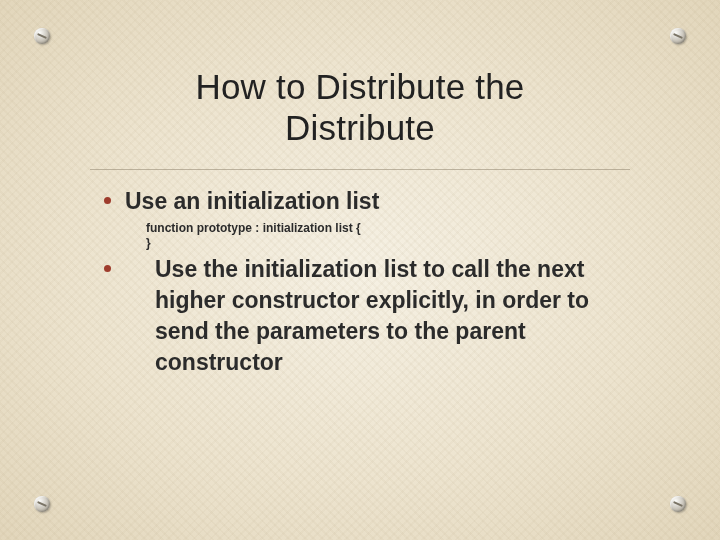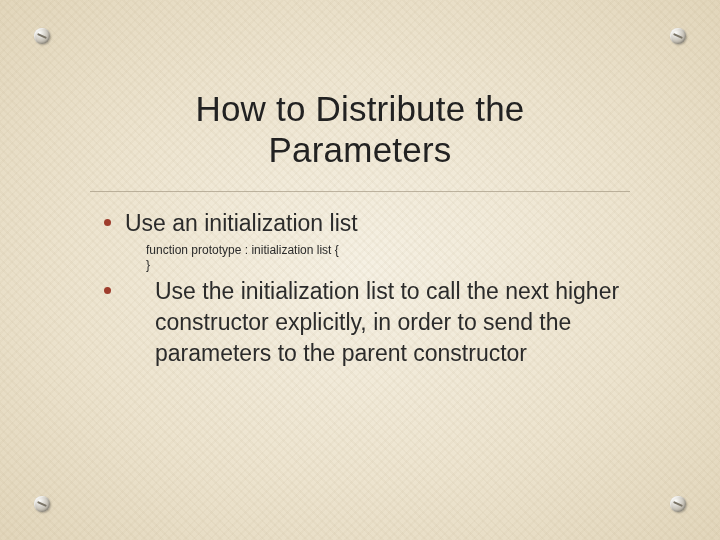--- a/index.html
+++ b/index.html
@@ -48,32 +48,33 @@
   .screw.tl { top: 28px; left: 34px; }
   .screw.tr { top: 28px; right: 34px; }
   .screw.bl { bottom: 28px; left: 34px; }
   .screw.br { bottom: 28px; right: 34px; }
 
   .title {
     text-align: center;
     font-size: 35px;
     font-weight: 400;
     line-height: 1.18;
-    padding-top: 88px;
+    padding-top: 66px;
     letter-spacing: .2px;
     color: #222;
   }
   .rule {
     margin: 20px 90px 0 90px;
     border: 0;
     border-top: 1.5px solid #9a8e78;
     opacity: .6;
   }
   .content {
     margin: 16px 90px 16px 104px;
+    font-weight: bold;
   }
   .bullet {
     display: flex;
     align-items: flex-start;
     gap: 14px;
     margin-top: 4px;
   }
   .dot {
     flex: 0 0 auto;
     width: 7px;
@@ -101,21 +102,21 @@
 
 <div class="slide">
 
   <div class="screw tl"></div>
   <div class="screw tr"></div>
   <div class="screw bl"></div>
   <div class="screw br"></div>
 
   <div class="title">
     <span>How to Distribute the</span><br>
-    <span>Parameters</span>
+    <span>Distribute</span>
   </div>
 
   <hr class="rule">
 
   <div class="content">
 
     <div class="bullet">
       <span class="dot"></span>
       <span class="bullet-text">Use an initialization list</span>
     </div>

